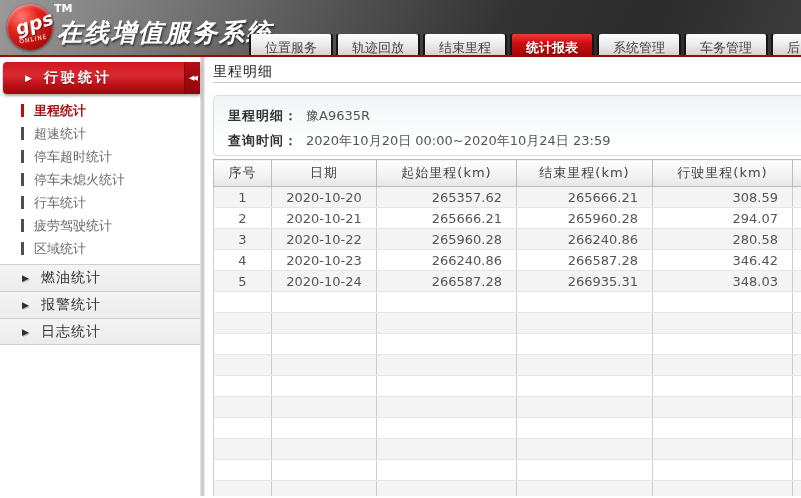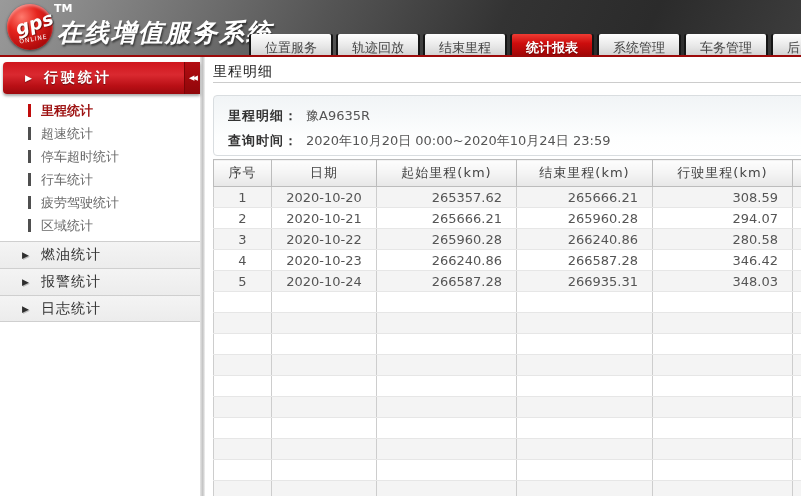--- a/index.html
+++ b/index.html
@@ -40,21 +40,21 @@
     background:linear-gradient(#cf161d 0%,#da2930 40%,#b90f15 75%,#9e090e 100%);
     box-shadow:0 2px 3px rgba(0,0,0,.35); }
   .side-header .tri { color:#fff; font-size:9px; margin:0 12px 0 22px; text-shadow:0 1px 1px rgba(0,0,0,.4); }
   .side-header-label { color:#fff; font-size:14px; font-weight:bold; letter-spacing:3px;
     text-shadow:0 1px 1px rgba(0,0,0,.45); }
   .collapse-btn { position:absolute; right:0; top:0; width:16px; height:32px; border-radius:0;
     background:linear-gradient(#b30d12,#8f0609); display:flex; align-items:center; justify-content:center;
     color:#fff; font-size:7px; letter-spacing:-2px; cursor:pointer; border-left:1px solid #7c0406; }
 
   .side-items { padding:5px 0 4px 0; }
-  .side-item { height:23px; display:flex; align-items:center; padding-left:28px; cursor:pointer; }
+  .side-item { height:23px; display:flex; align-items:center; padding-left:21px; cursor:pointer; }
   .side-item .bar { width:3px; height:13px; background:#4f4f4f; margin-right:10px; }
   .side-item-label { font-size:13px; color:#696969; }
   .side-item.active .bar { background:#c00c0c; }
   .side-item.active .side-item-label { color:#9e1313; font-weight:bold; }
 
   .side-section { height:27px; display:flex; align-items:center; padding-left:22px; cursor:pointer;
     background:linear-gradient(#f4f4f4,#ececec); border-top:1px solid #cfcfcf; }
   .side-section:last-child { border-bottom:1px solid #cfcfcf; }
   .sec-arrow { font-size:9px; color:#2e2e2e; margin-right:12px; text-shadow:1px 1px 0 #bbb; }
   .sec-label { font-size:14px; color:#333; letter-spacing:1px; }
@@ -116,20 +116,24 @@
           <span class="bar"></span>
           <span class="side-item-label">里程统计</span>
         </div>
         <div class="side-item">
           <span class="bar"></span>
           <span class="side-item-label">超速统计</span>
         </div>
         <div class="side-item">
           <span class="bar"></span>
           <span class="side-item-label">停车超时统计</span>
+        </div>
+        <div class="side-item">
+          <span class="bar"></span>
+          <span class="side-item-label">停车未熄火统计</span>
         </div>
         <div class="side-item">
           <span class="bar"></span>
           <span class="side-item-label">行车统计</span>
         </div>
         <div class="side-item">
           <span class="bar"></span>
           <span class="side-item-label">疲劳驾驶统计</span>
         </div>
         <div class="side-item">

